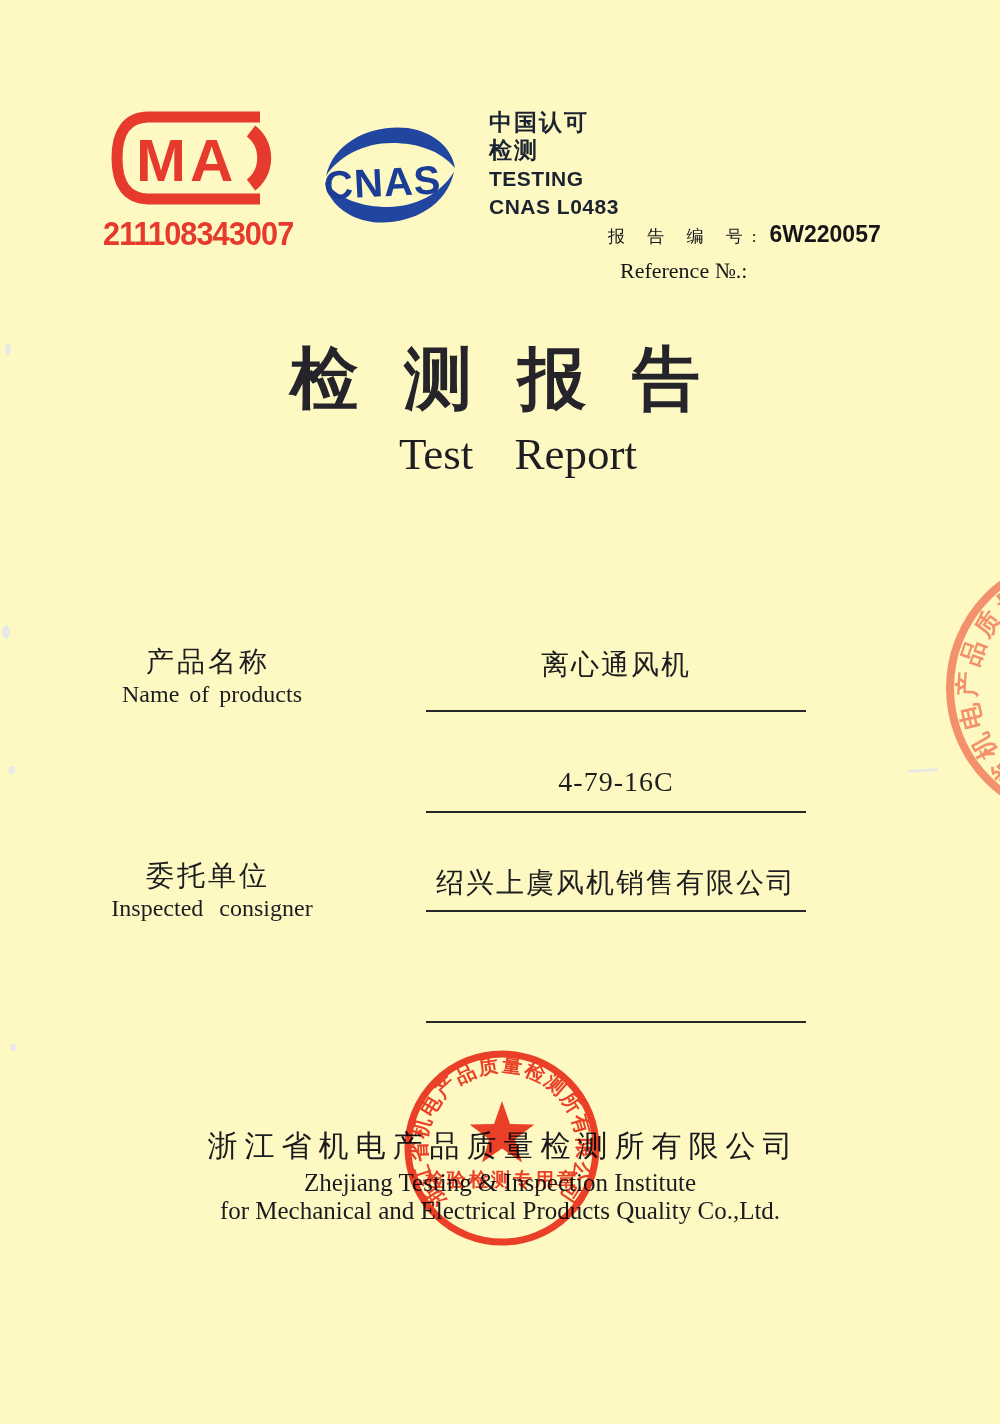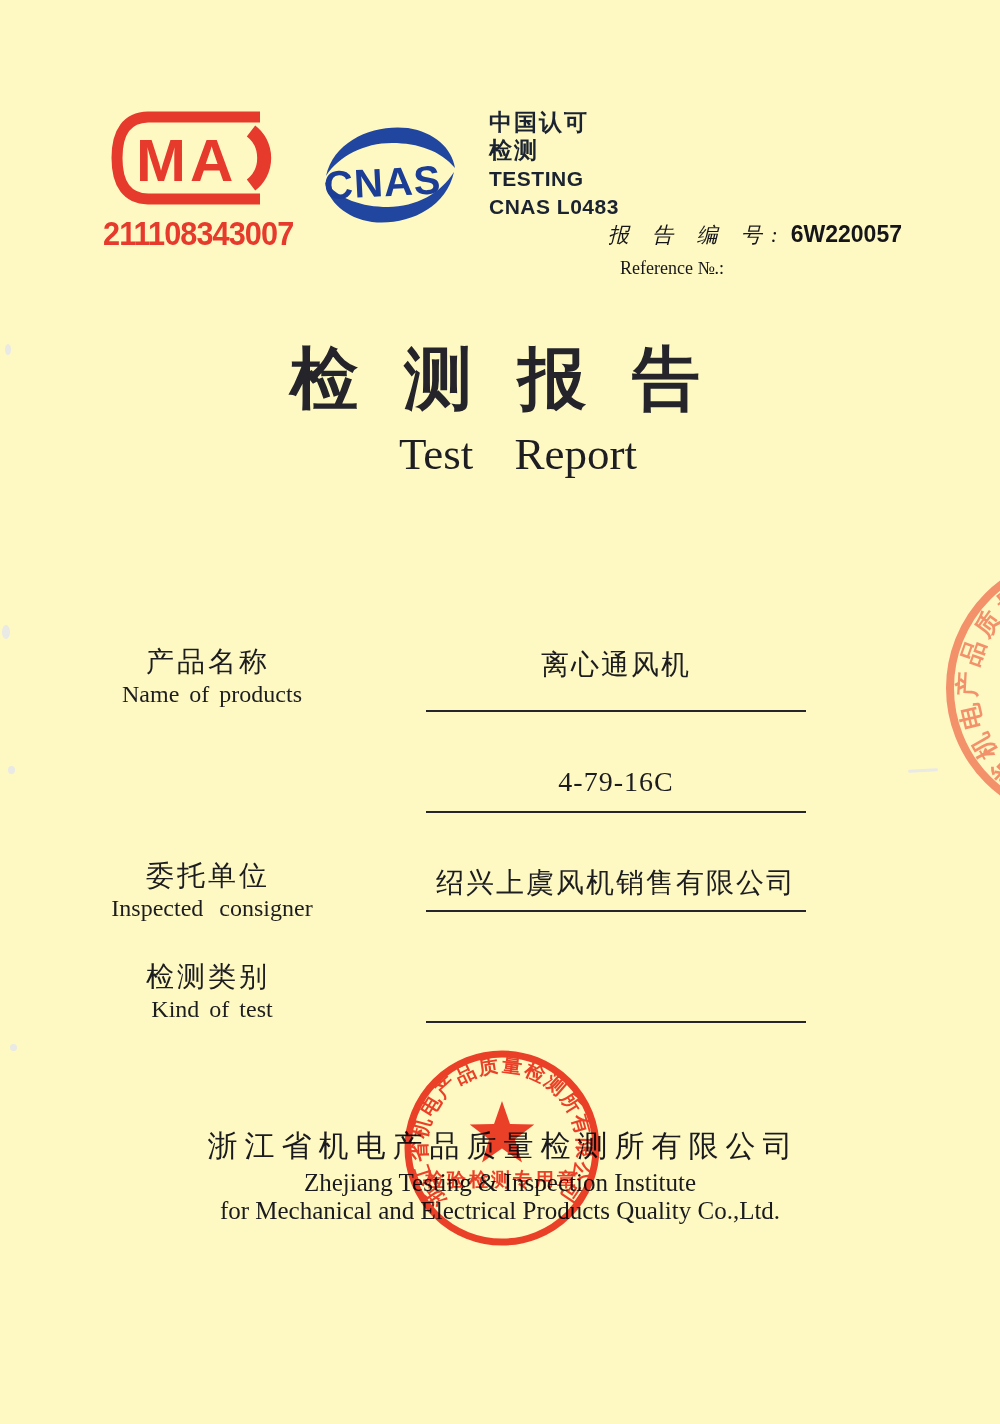--- a/index.html
+++ b/index.html
@@ -14,23 +14,23 @@
   .cma-number{
     left:103px;top:215px;
     font-family:"Liberation Sans","DejaVu Sans",sans-serif;
     font-weight:bold;font-size:33px;letter-spacing:-1px;
     color:#e63a2c;transform:scaleX(.93);transform-origin:left center;
   }
   .accred{left:489px;top:109px;line-height:28px;color:#1b2330;}
   .accred .cjk{font-size:23px;font-weight:bold;letter-spacing:2px;}
   .accred .lat{font-family:"Liberation Sans","DejaVu Sans",sans-serif;font-size:21px;font-weight:bold;letter-spacing:.5px;}
   .report-no{left:608px;top:221px;white-space:nowrap;}
-  .report-no .lbl{font-size:21px;letter-spacing:9px;color:#16161a;font-style:italic;}
+  .report-no .lbl{font-size:17px;letter-spacing:9px;color:#16161a;}
   .report-no .val{font-family:"Liberation Sans","DejaVu Sans",sans-serif;font-size:23px;font-weight:bold;color:#16161a;}
-  .reference{left:620px;top:258px;font-size:18px;color:#16161a;}
+  .reference{left:620px;top:258px;font-size:22px;color:#16161a;}
   
   .title-cn{
     left:0;right:0;top:334px;text-align:center;
     font-size:68px;font-weight:bold;letter-spacing:46px;padding-left:36px;
     color:#24242a;
   }
   .title-en{
     left:0;right:0;top:428px;text-align:center;
     font-size:45px;word-spacing:30px;color:#1d1d22;padding-left:36px;
   }
@@ -91,24 +91,20 @@
   <div class="abs f-value" style="top:766px;letter-spacing:1px">4-79-16C</div>
   <div class="abs f-line" style="top:811px"></div>
 
   <div class="abs f-label" style="top:857px">
     <div class="cn">委托单位</div>
     <div class="en" style="word-spacing:10px">Inspected consigner</div>
   </div>
   <div class="abs f-value" style="top:864px">绍兴上虞风机销售有限公司</div>
   <div class="abs f-line" style="top:910px"></div>
 
-  <div class="abs f-label" style="top:958px">
-    <div class="cn">检测类别</div>
-    <div class="en">Kind of test</div>
-  </div>
   <div class="abs f-line" style="top:1021px"></div>
 
   <div class="abs inst-cn">浙江省机电产品质量检测所有限公司</div>
   <div class="abs inst-en" style="top:1169px">Zhejiang Testing &amp; Inspection Institute</div>
   <div class="abs inst-en" style="top:1197px">for Mechanical and Electrical Products Quality Co.,Ltd.</div>
 
   <svg class="abs stamp-main" width="200" height="200" viewBox="0 0 200 200">
     <circle cx="100" cy="100" r="94" fill="none" stroke="#ea3122" stroke-width="7"></circle>
     <path id="stampTextArc" d="M 46.3 153.7 A 76 76 0 1 1 153.7 153.7" fill="none"></path>
     <text font-size="20" font-weight="bold" fill="#ea3122" letter-spacing="2">

